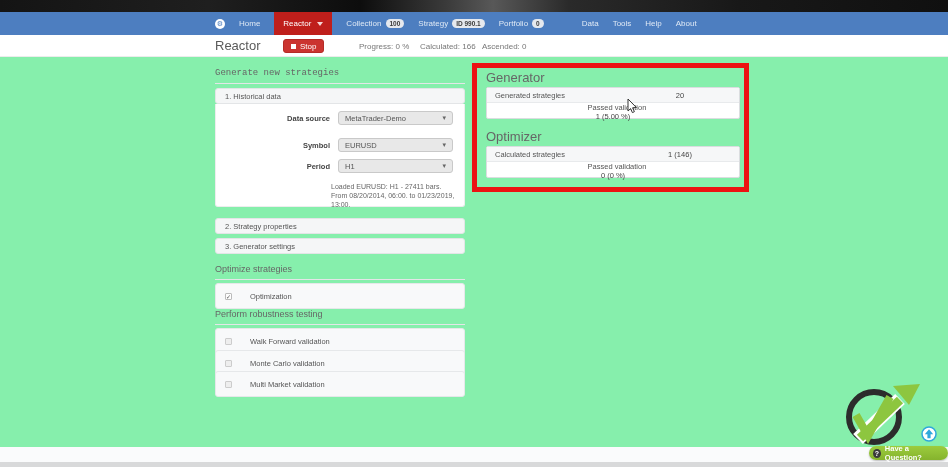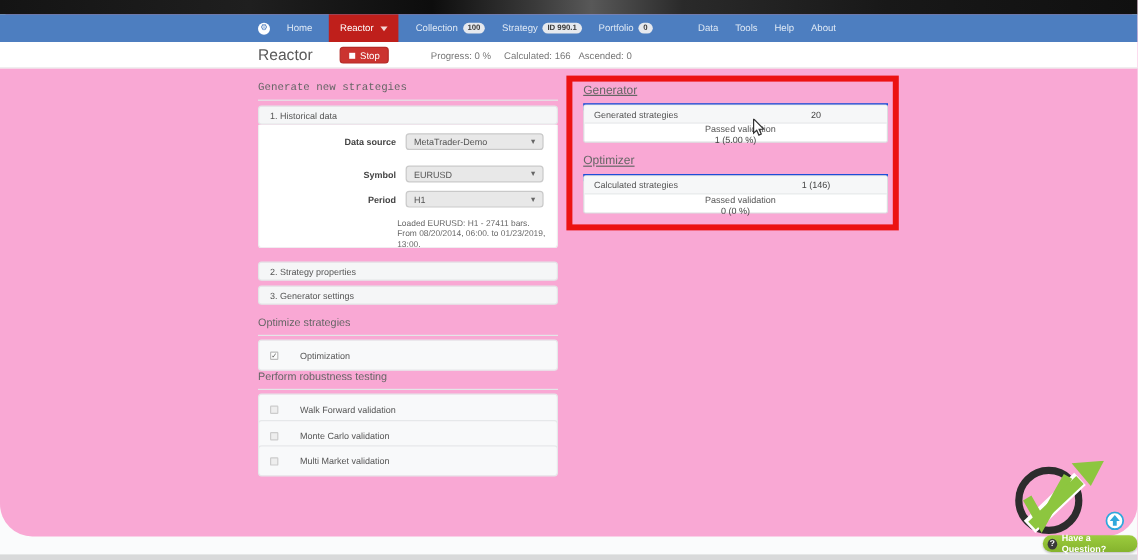--- a/index.html
+++ b/index.html
@@ -1,18 +1,18 @@
 <!DOCTYPE html>
 <html><head>
 <meta charset="utf-8">
 <style>
   * { margin:0; padding:0; box-sizing:border-box; }
   html,body { width:948px; height:467px; overflow:hidden; }
   body { font-family:"Liberation Sans","DejaVu Sans",sans-serif; background:#fafbfc; position:relative; }
-  .screen { position:absolute; inset:0; width:948px; height:447px; background:#f9a8d4;border-radius:27px; }
+  .screen { position:absolute; inset:0; width:948px; height:447px; background:#86efac; }
 
   
   .video-strip { position:absolute; left:0; top:0; width:948px; height:12px;
     background:linear-gradient(90deg,#141414 0%,#1f1f1f 22%,#0d0d0d 38%,#3a3a3a 47%,#585858 52%,#2a2a2a 60%,#181818 78%,#101010 100%); }
 
   
   .navbar { position:absolute; left:0; top:12px; width:948px; height:23px; background:#4d7ec0; }
   .nav-inner { position:absolute; left:215px; top:0; height:23px; display:flex; align-items:center; gap:14px; font-size:8px; color:#dfe9f5; }
   .nav-item { cursor:pointer; display:flex; align-items:center; gap:4px; white-space:nowrap; }
   .nav-item.active { background:#bf1f1b; color:#fff; height:23px; padding:0 9px; }
@@ -42,21 +42,21 @@
   .select { width:115px; height:14px; background:#e8e8e8; border:1px solid #c9c9c9; border-radius:3px; font-size:7.5px; color:#555; display:flex; align-items:center; justify-content:space-between; padding:0 6px; cursor:pointer; }
   .select .sel-caret { color:#666; font-size:7px; }
   .loaded-note { position:absolute; left:115px; top:78px; width:132px; font-size:7px; color:#666; line-height:9px; }
 
   
   .check-row { position:absolute; left:215px; width:250px; height:15px; background:#f8f9fa; border:1px solid #e6e8ea; border-radius:3px; display:flex; align-items:center; gap:18px; padding:12px 9px; font-size:7.5px; color:#555; cursor:pointer; }
   .cb { width:7px; height:7px; background:#fdfdfd; border:1px solid #bbb; border-radius:1px; font-size:6px; line-height:6px; text-align:center; color:#555; }
   .cb.disabled { background:#eee; border-color:#ccc; }
 
   
-  .r-heading { position:absolute; left:486px; width:254px; font-size:10px; color:#666; padding-bottom:5px; border-bottom:6px solid #1d4ed8;text-decoration:underline; }
+  .r-heading { position:absolute; left:486px; width:254px; font-size:13px; color:#666; padding-bottom:5px; border-bottom:6px solid #1d4ed8; }
   .tbl { position:absolute; left:486px; width:254px; background:#fff; border:1px solid #dbdde0; border-radius:2px; }
   .trow { height:15px; display:flex; align-items:center; font-size:7.5px; border-bottom:1px solid #e8eaec; }
   .trow:last-child { border-bottom:none;flex-direction:column; }
   .trow.stripe { background:#f6f7f8; }
   .t-label { flex:1; padding-left:8px; color:#555; }
   .t-value { flex:0 0 118px; text-align:center; color:#444; }
 
   
   .highlight-box { position:absolute; left:472px; top:63px; width:277px; height:129px; border:5px solid #ec1212; pointer-events:none; }
 

